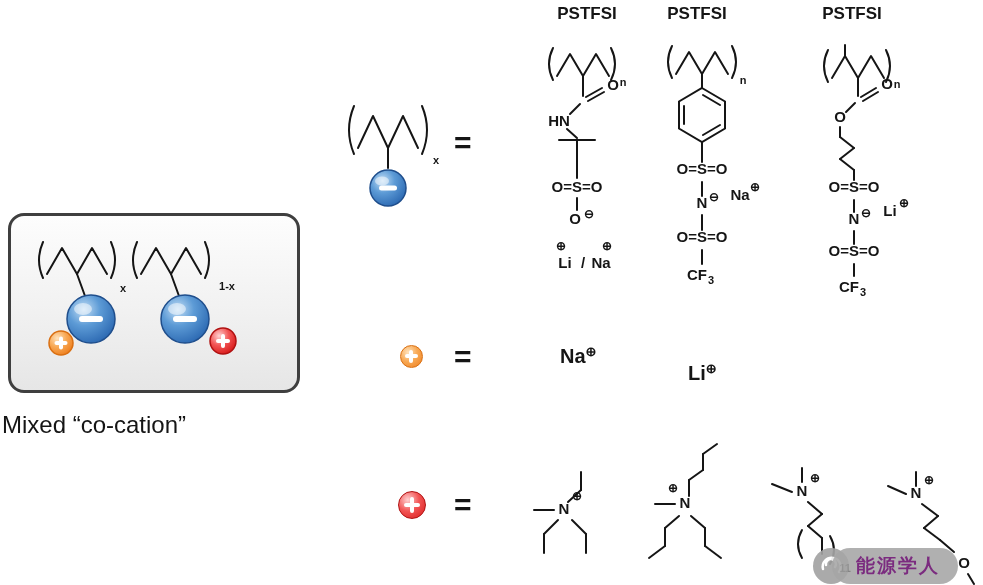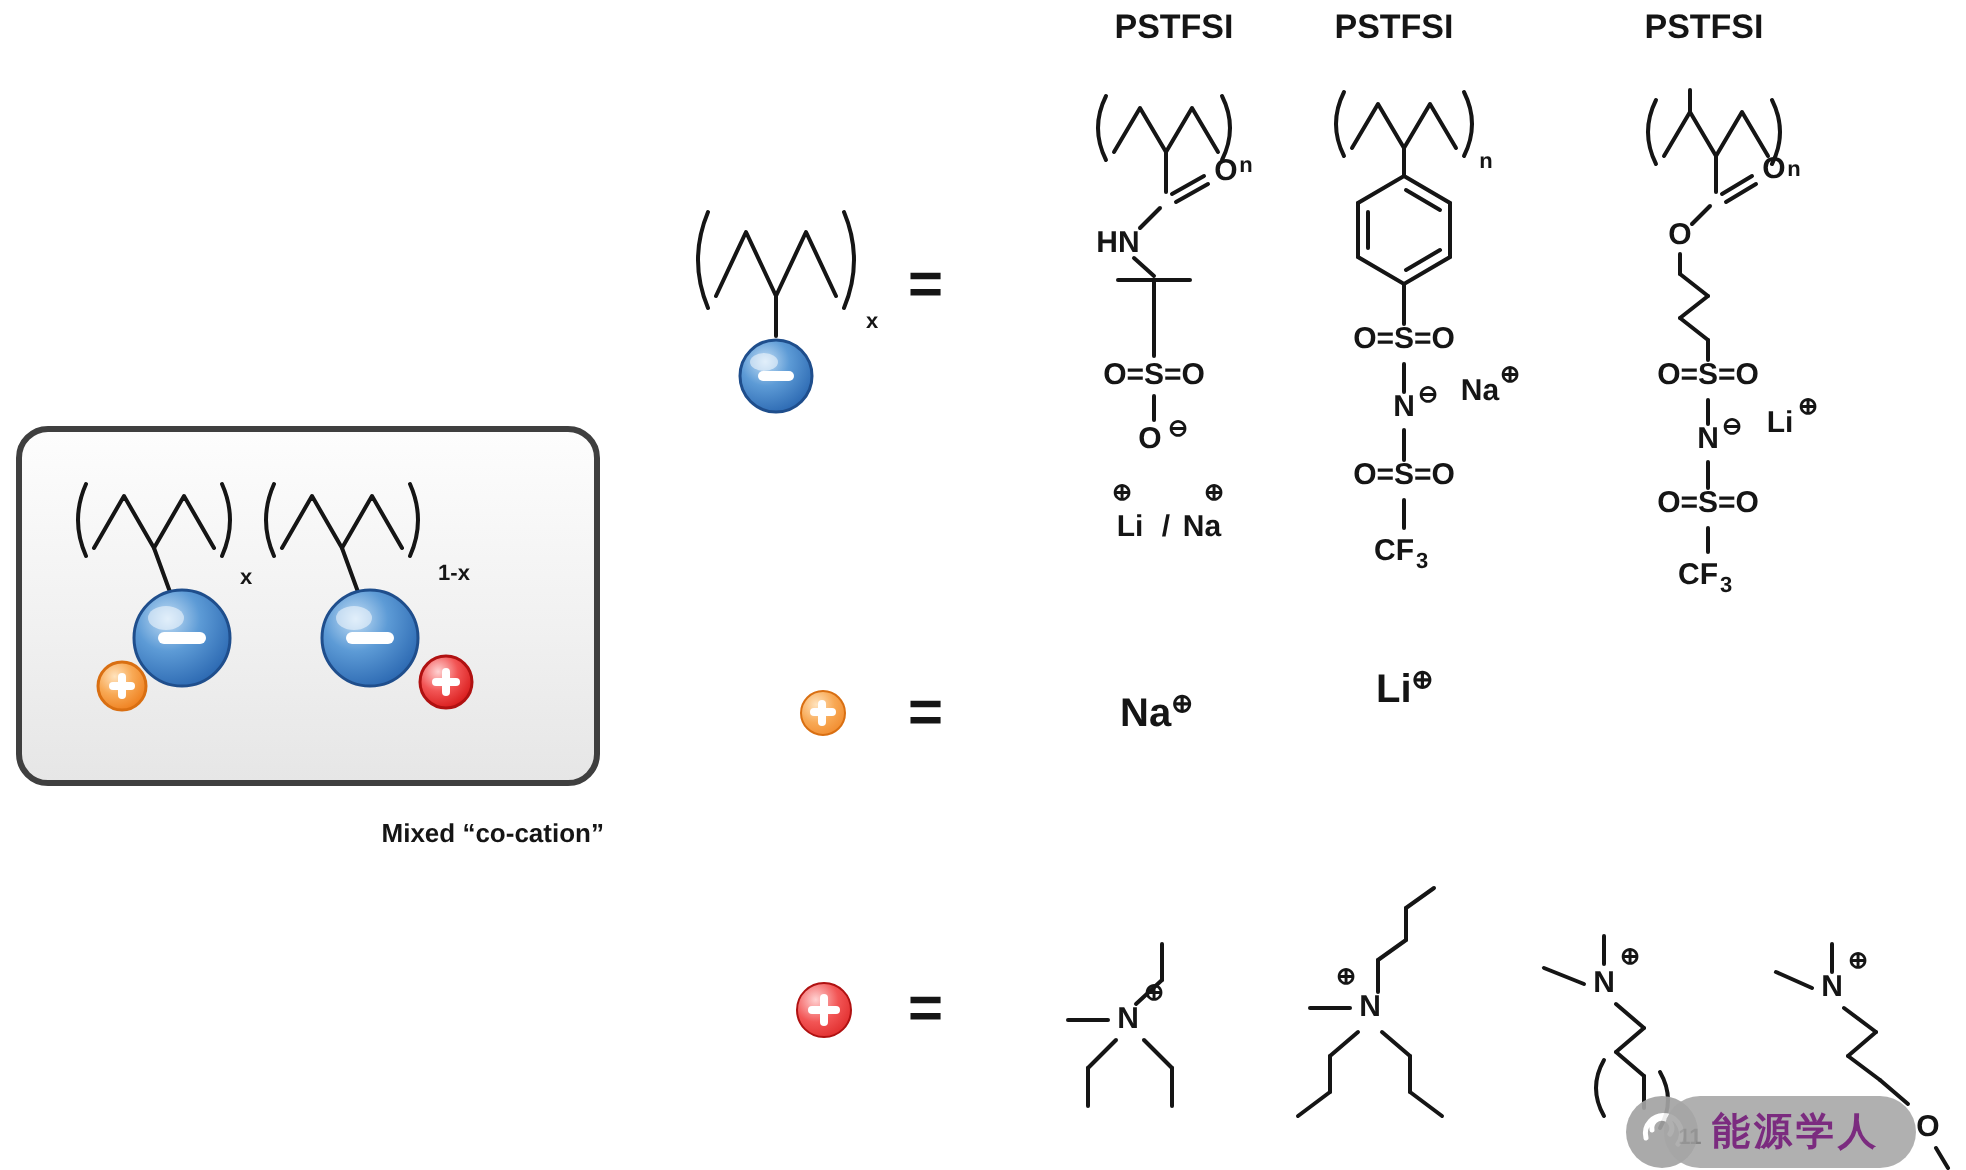--- a/index.html
+++ b/index.html
@@ -8,21 +8,21 @@
   .abs{position:absolute;}
   
   .chem line,.chem polyline,.chem path{stroke:#151515;stroke-width:2;fill:none;stroke-linecap:round;stroke-linejoin:round;}
   .chem polygon{stroke:#151515;stroke-width:2;fill:none;}
   .chem text{fill:#151515;font-weight:700;font-size:15px;text-anchor:middle;font-family:"Liberation Sans",sans-serif;}
   .chem text.sub{font-size:11px;font-weight:700;}
   .chem text.chg{font-size:12px;font-weight:700;}
   
   .panel-box{left:8px;top:213px;width:292px;height:180px;border:3px solid #3f3f3f;border-radius:16px;
              background:linear-gradient(180deg,#fdfdfd 0%,#f1f1f1 55%,#e6e6e6 100%);box-sizing:border-box;}
-  .caption{left:2px;top:408px;width:300px;text-align:right;font-weight:700;font-size:13px;line-height:1.45;}
+  .caption{left:2px;top:408px;width:300px;text-align:left;font-weight:400;font-size:24px;line-height:1.45;}
   
   .hdr{font-weight:700;font-size:17px;width:140px;text-align:center;}
   
   .eq{font-weight:700;font-size:30px;}
   
   .sphere{border-radius:50%;}
   .sphere .hbar,.sphere .vbar{position:absolute;background:#fff;border-radius:2px;}
   .orange-sphere{width:23px;height:23px;background:radial-gradient(circle at 34% 30%,#ffe3bd 0%,#f8a955 45%,#ee7f1e 100%);
                  border:1.5px solid #d96f12;box-sizing:border-box;}
   .orange-sphere .hbar{width:13px;height:3.5px;left:3.5px;top:8.2px;}
@@ -215,21 +215,21 @@
     <text class="sub" x="63" y="254">3</text>
   </svg>
 
   <div class="abs sphere orange-sphere" style="left:400px;top:345px;">
     <div class="hbar"></div>
     <div class="vbar"></div>
   </div>
   <div class="abs ion" style="left:560px;top:344px;text-align:right;">
     <span>Na</span><span class="chg">⊕</span>
   </div>
-  <div class="abs ion" style="left:688px;top:332px;">
+  <div class="abs ion" style="left:688px;top:361px;">
     <span>Li</span><span class="chg">⊕</span>
   </div>
 
   <div class="abs sphere red-sphere" style="left:398px;top:491px;">
     <div class="hbar"></div>
     <div class="vbar"></div>
   </div>
 
   <svg class="chem abs" style="left:518px;top:440px;" width="105" height="145" viewBox="0 0 105 145">
     <text x="46" y="74">N</text>

